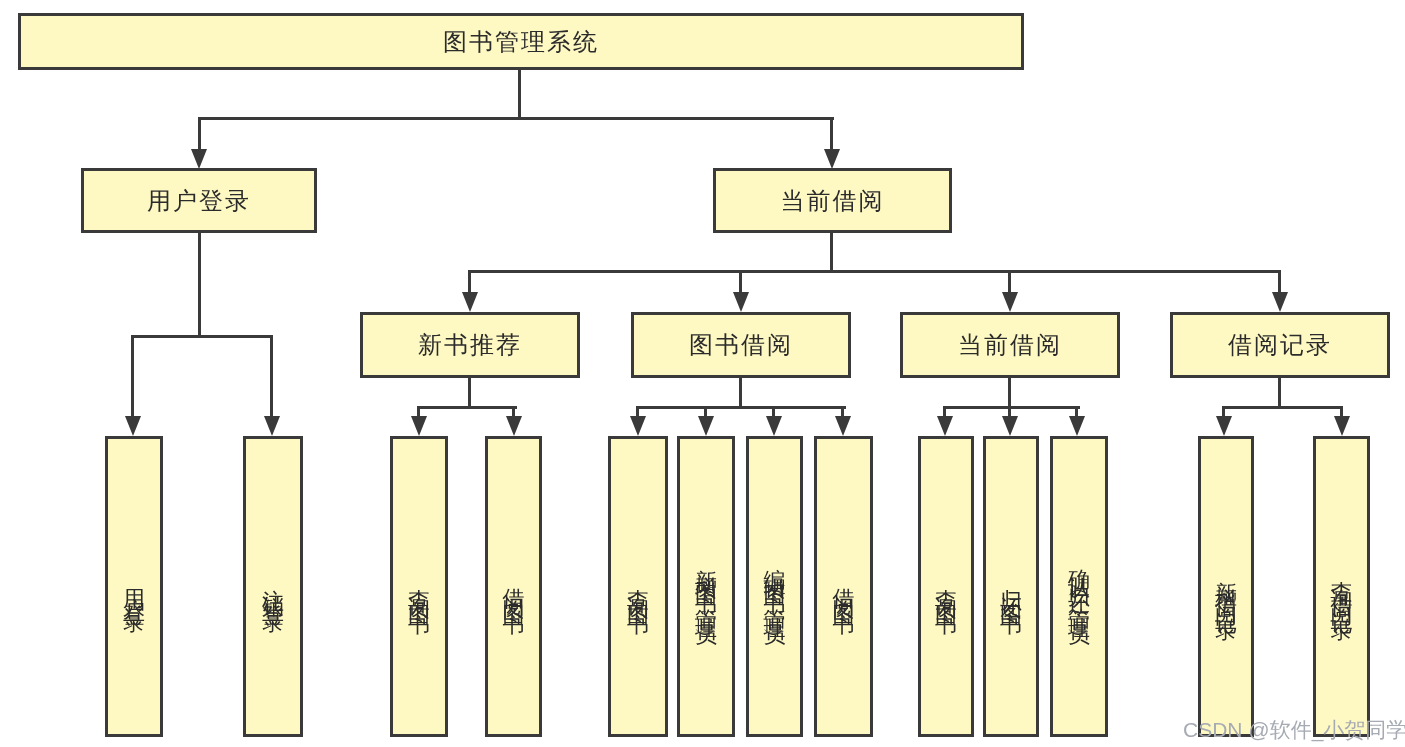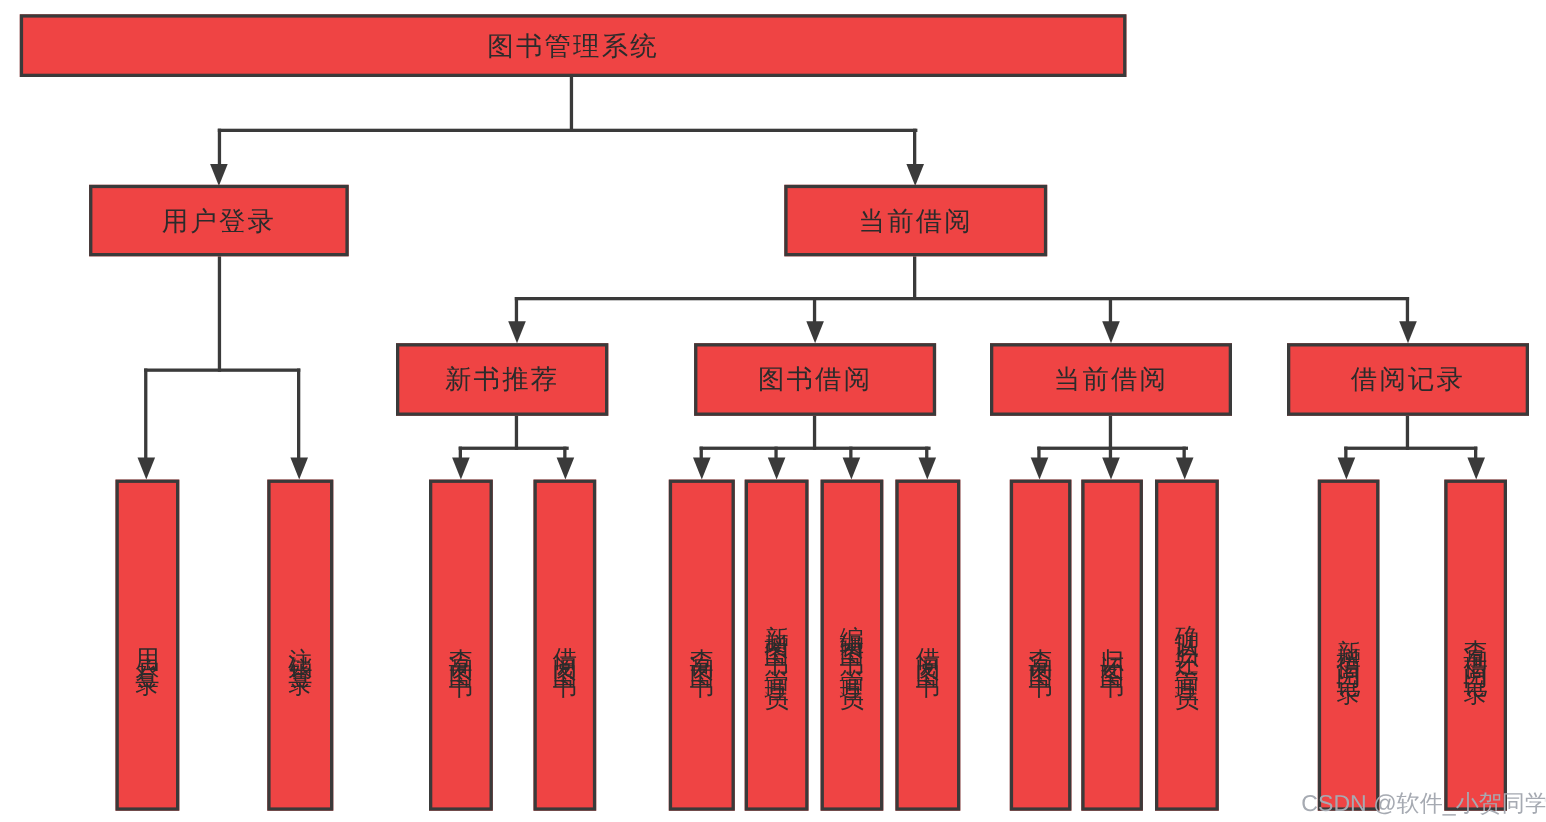--- a/index.html
+++ b/index.html
@@ -12,21 +12,21 @@
     width:1405px;height:747px;
     background:#ffffff;
     overflow:hidden;
     font-family:"Liberation Sans","DejaVu Sans",sans-serif;
     color:var(--text);
   }
   .box{
     position:absolute;
     box-sizing:border-box;
     border:3px solid var(--line);
-    background:#ef4444;
+    background:#fef9c3;
     display:flex;
     align-items:center;
     justify-content:center;
   }
   .hbox{
     font-size:24px;
     letter-spacing:2px;
     white-space:nowrap;
   }
   .vbox{
@@ -115,21 +115,21 @@
   <div class="vl" style="left:1222px;top:406px;height:14px"></div>
   <div class="arr" style="left:1216px;top:416px"></div>
   <div class="vl" style="left:1340px;top:406px;height:14px"></div>
   <div class="arr" style="left:1334px;top:416px"></div>
 
   <div class="box hbox" style="left:18px;top:13px;width:1006px;height:57px">图书管理系统</div>
 
   <div class="box hbox" style="left:81px;top:168px;width:236px;height:65px">用户登录</div>
   <div class="box hbox" style="left:713px;top:168px;width:239px;height:65px">当前借阅</div>
 
-  <div class="box hbox" style="left:360px;top:312px;width:193px;height:66px">新书推荐</div>
+  <div class="box hbox" style="left:360px;top:312px;width:220px;height:66px">新书推荐</div>
   <div class="box hbox" style="left:631px;top:312px;width:220px;height:66px">图书借阅</div>
   <div class="box hbox" style="left:900px;top:312px;width:220px;height:66px">当前借阅</div>
   <div class="box hbox" style="left:1170px;top:312px;width:220px;height:66px">借阅记录</div>
 
   <div class="box vbox" style="left:105px;top:436px;width:58px;height:301px">用户登录</div>
   <div class="box vbox" style="left:243px;top:436px;width:60px;height:301px">注销登录</div>
 
   <div class="box vbox" style="left:390px;top:436px;width:58px;height:301px">查询图书</div>
   <div class="box vbox" style="left:485px;top:436px;width:57px;height:301px">借阅图书</div>
 

